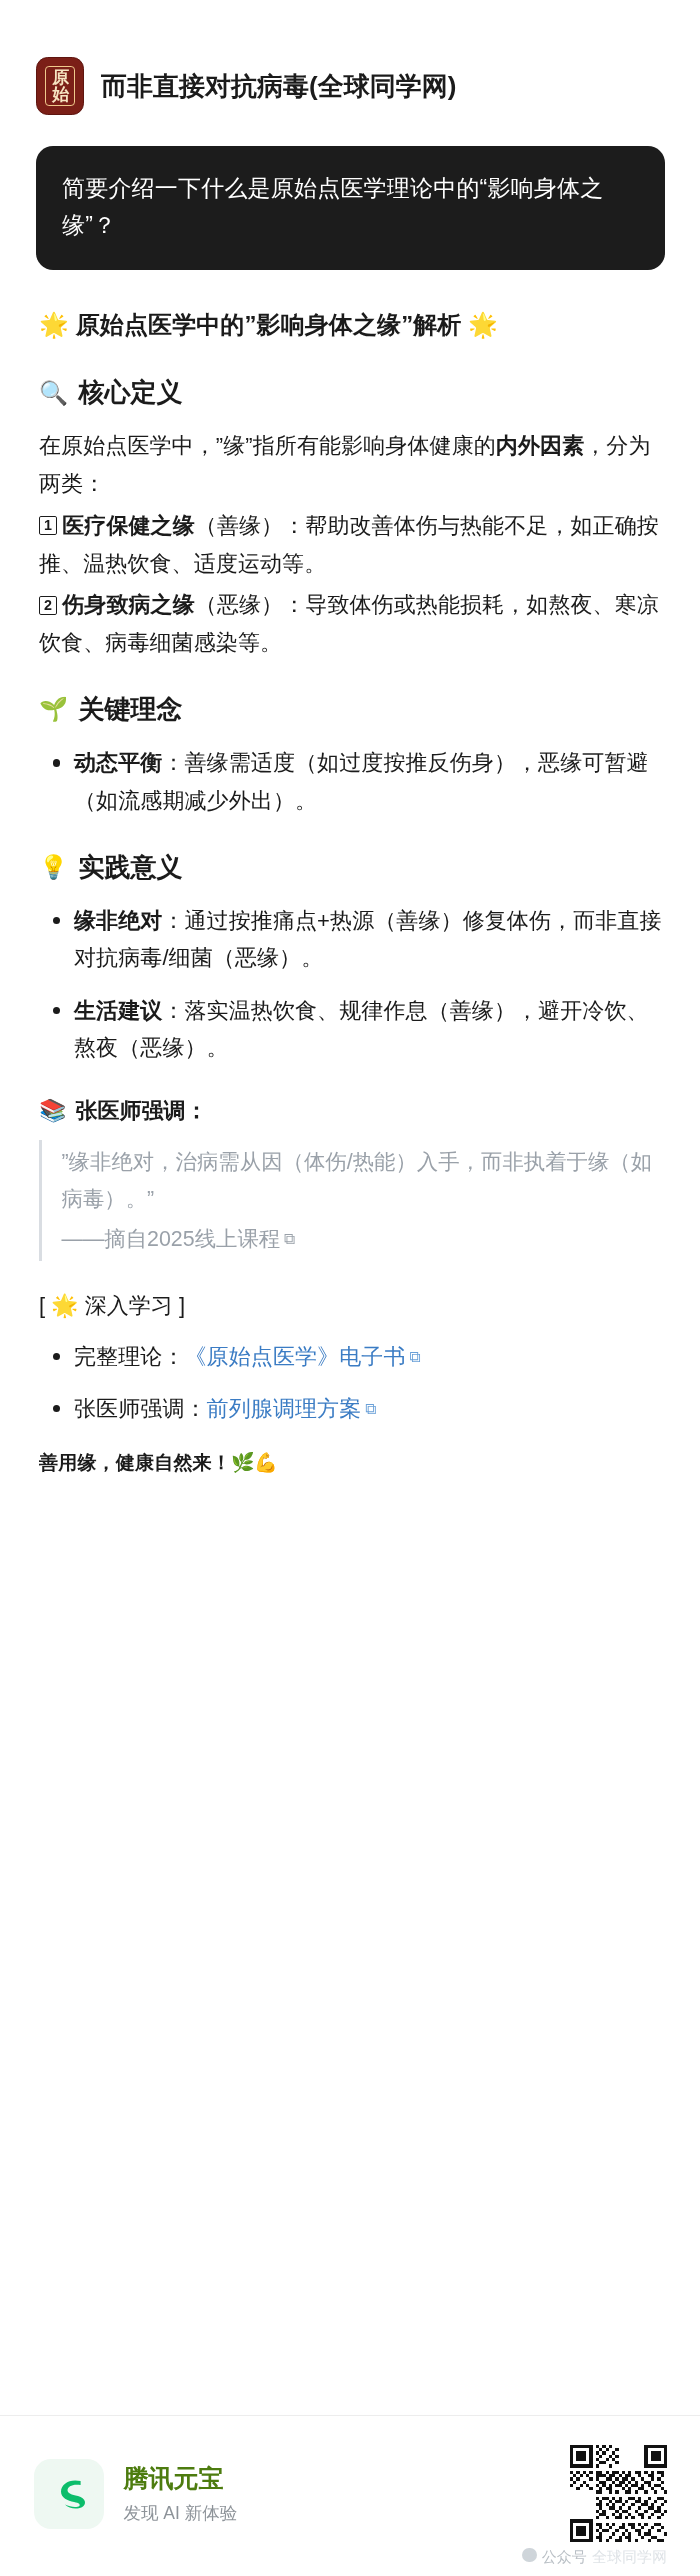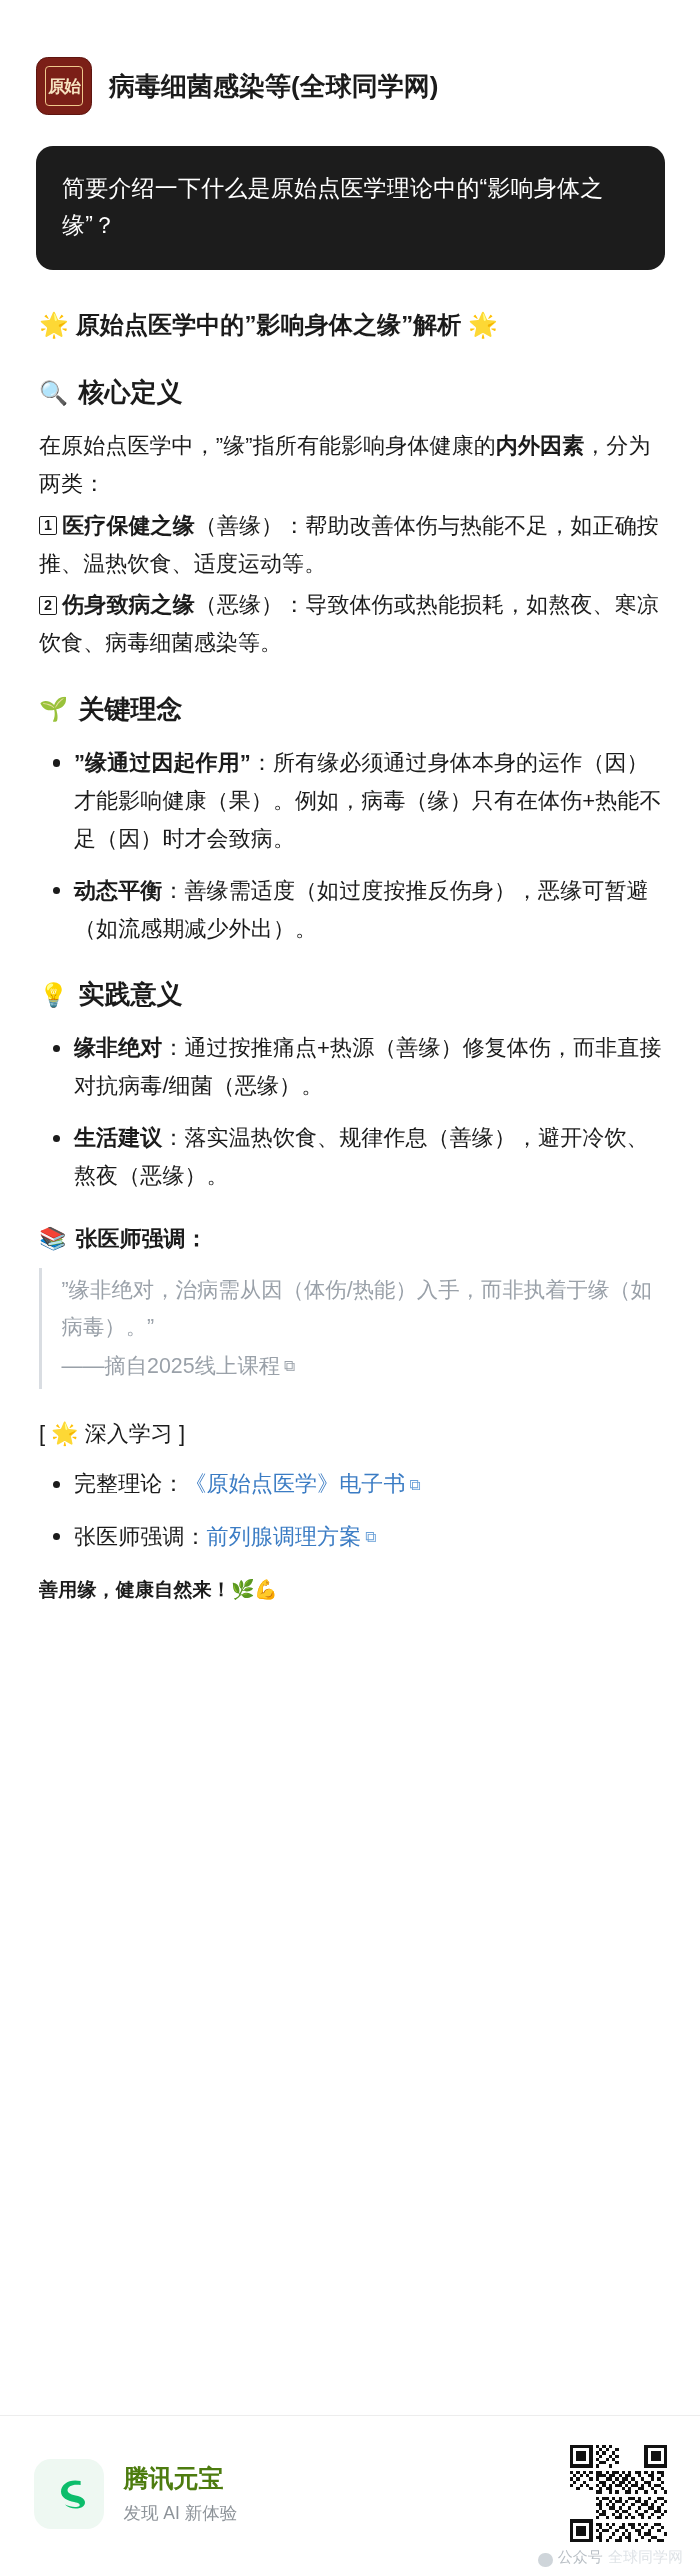--- a/index.html
+++ b/index.html
@@ -23,21 +23,21 @@
   }
 
   
   .header {
     display: flex;
     align-items: center;
     gap: 17px;
     padding: 57px 36px 26px 36px;
   }
   .app-logo {
-    width: 56px; height: 58px;
+    width: 48px; height: 58px;
     border-radius: 11.7px;
     background: #7b1f17;
     position: relative;
     flex: 0 0 auto;
     overflow: hidden;
     border: 1.9px solid #5e1510;
   }
   .app-logo .inner {
     position: absolute;
     left: 7.8px; top: 7.8px; right: 7.8px; bottom: 7.8px;
@@ -217,26 +217,26 @@
   .qr {
     width: 97px; height: 97px;
     margin-left: auto;
     flex: 0 0 auto;
     background: #ffffff;
     position: relative;
   }
   .qr svg { display: block; }
   .wm {
     position: absolute;
-    right: 18px;
+    right: 34px;
     bottom: 9px;
     font-size: 15px;
     color: #b9bfc5;
     display: flex;
-    align-items: flex-end;
+    align-items: flex-start;
     gap: 5.2px;
     white-space: nowrap;
   }
   .wm .dot {
     width: 14.3px; height: 14.3px; border-radius: 50%;
     background: #cfd5da;
     display: inline-block;
   }
   .wm .faint { color: #dfe3e7; }
 </style>
@@ -244,21 +244,21 @@
 <body>
 
 <div class="page">
 
   <div class="header">
     <div class="app-logo">
       <div class="inner">
         <span class="glyph">原始</span>
       </div>
     </div>
-    <div class="app-title">病毒细菌感染等(全球同学网)</div>
+    <div class="app-title">而非直接对抗病毒(全球同学网)</div>
   </div>
 
   <div class="user-bubble-wrap">
     <div class="user-bubble">简要介绍一下什么是原始点医学理论中的“影响身体之缘”？</div>
   </div>
 
   <div class="answer">
 
     <div class="ans-title">
       <span class="emoji">🌟</span>
@@ -278,23 +278,20 @@
     </p>
     <p class="body">
       <span class="numbox">2</span><b>伤身致病之缘</b><span>（恶缘）：导致体伤或热能损耗，如熬夜、寒凉饮食、病毒细菌感染等。</span>
     </p>
 
     <div class="section-head">
       <span class="ic">🌱</span>
       <span>关键理念</span>
     </div>
     <ul class="bullets">
-      <li>
-        <b>”缘通过因起作用”</b><span>：所有缘必须通过身体本身的运作（因）才能影响健康（果）。例如，病毒（缘）只有在体伤+热能不足（因）时才会致病。</span>
-      </li>
       <li>
         <b>动态平衡</b><span>：善缘需适度（如过度按推反伤身），恶缘可暂避（如流感期减少外出）。</span>
       </li>
     </ul>
 
     <div class="section-head">
       <span class="ic">💡</span>
       <span>实践意义</span>
     </div>
     <ul class="bullets">

